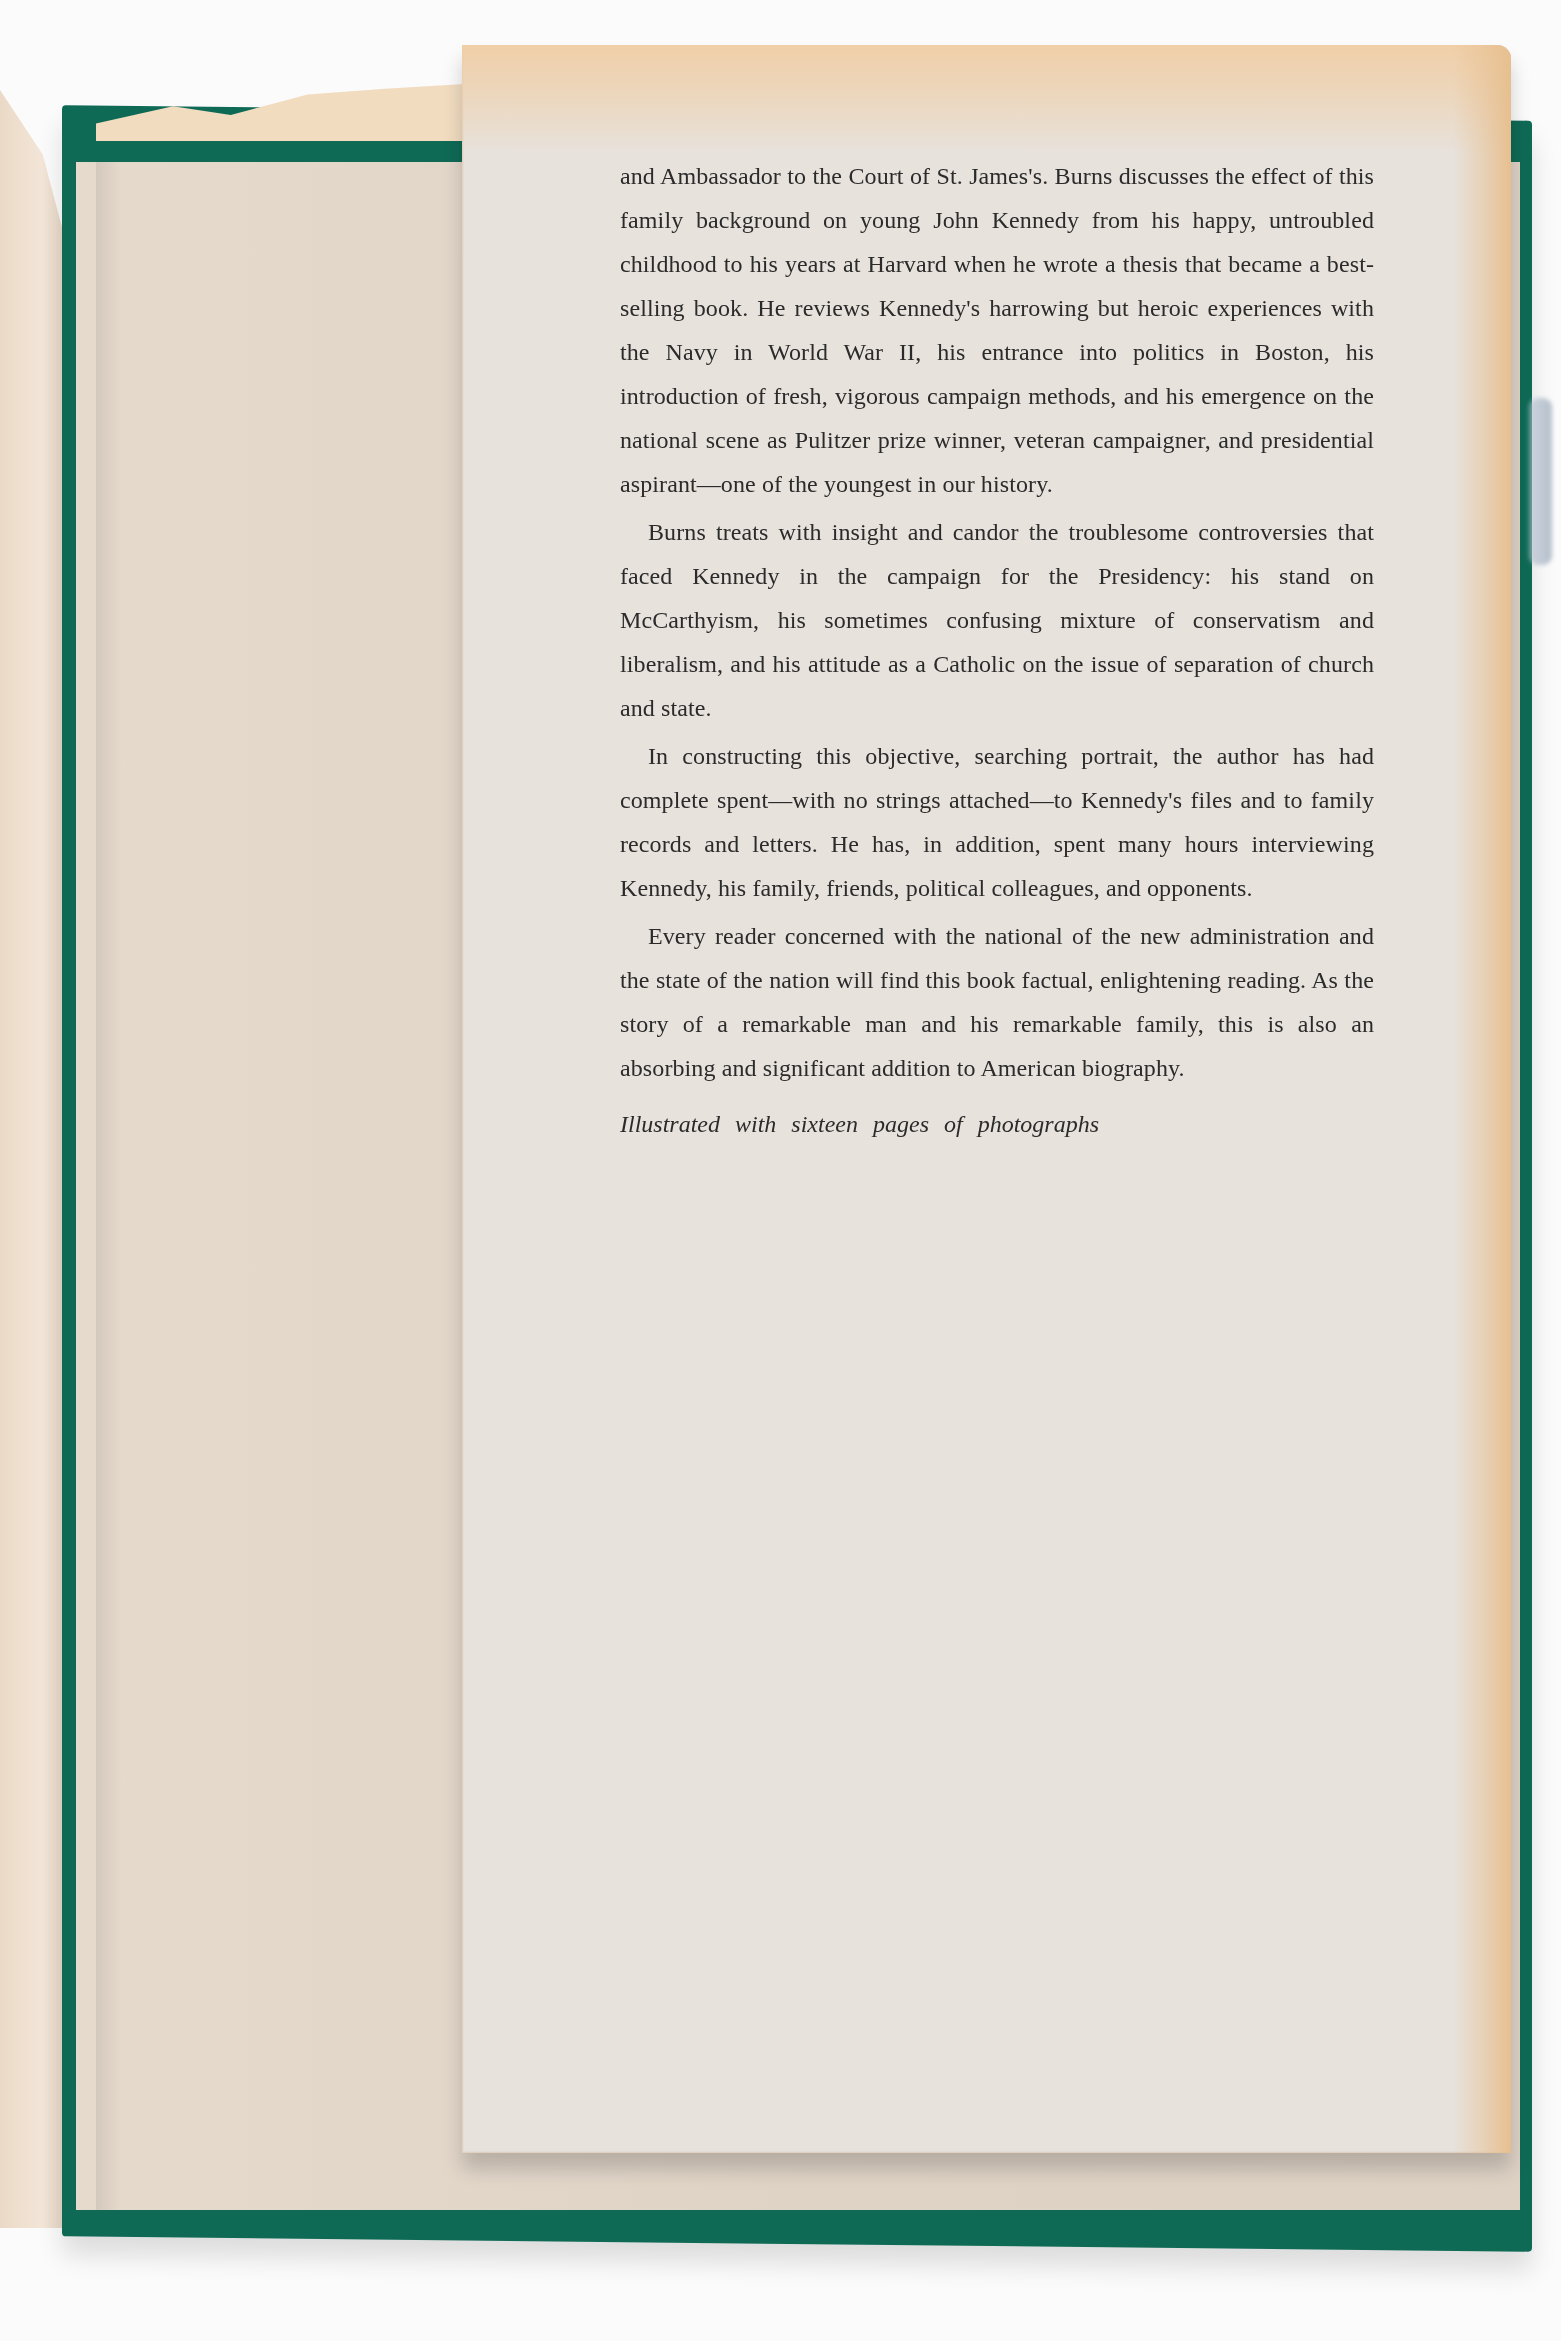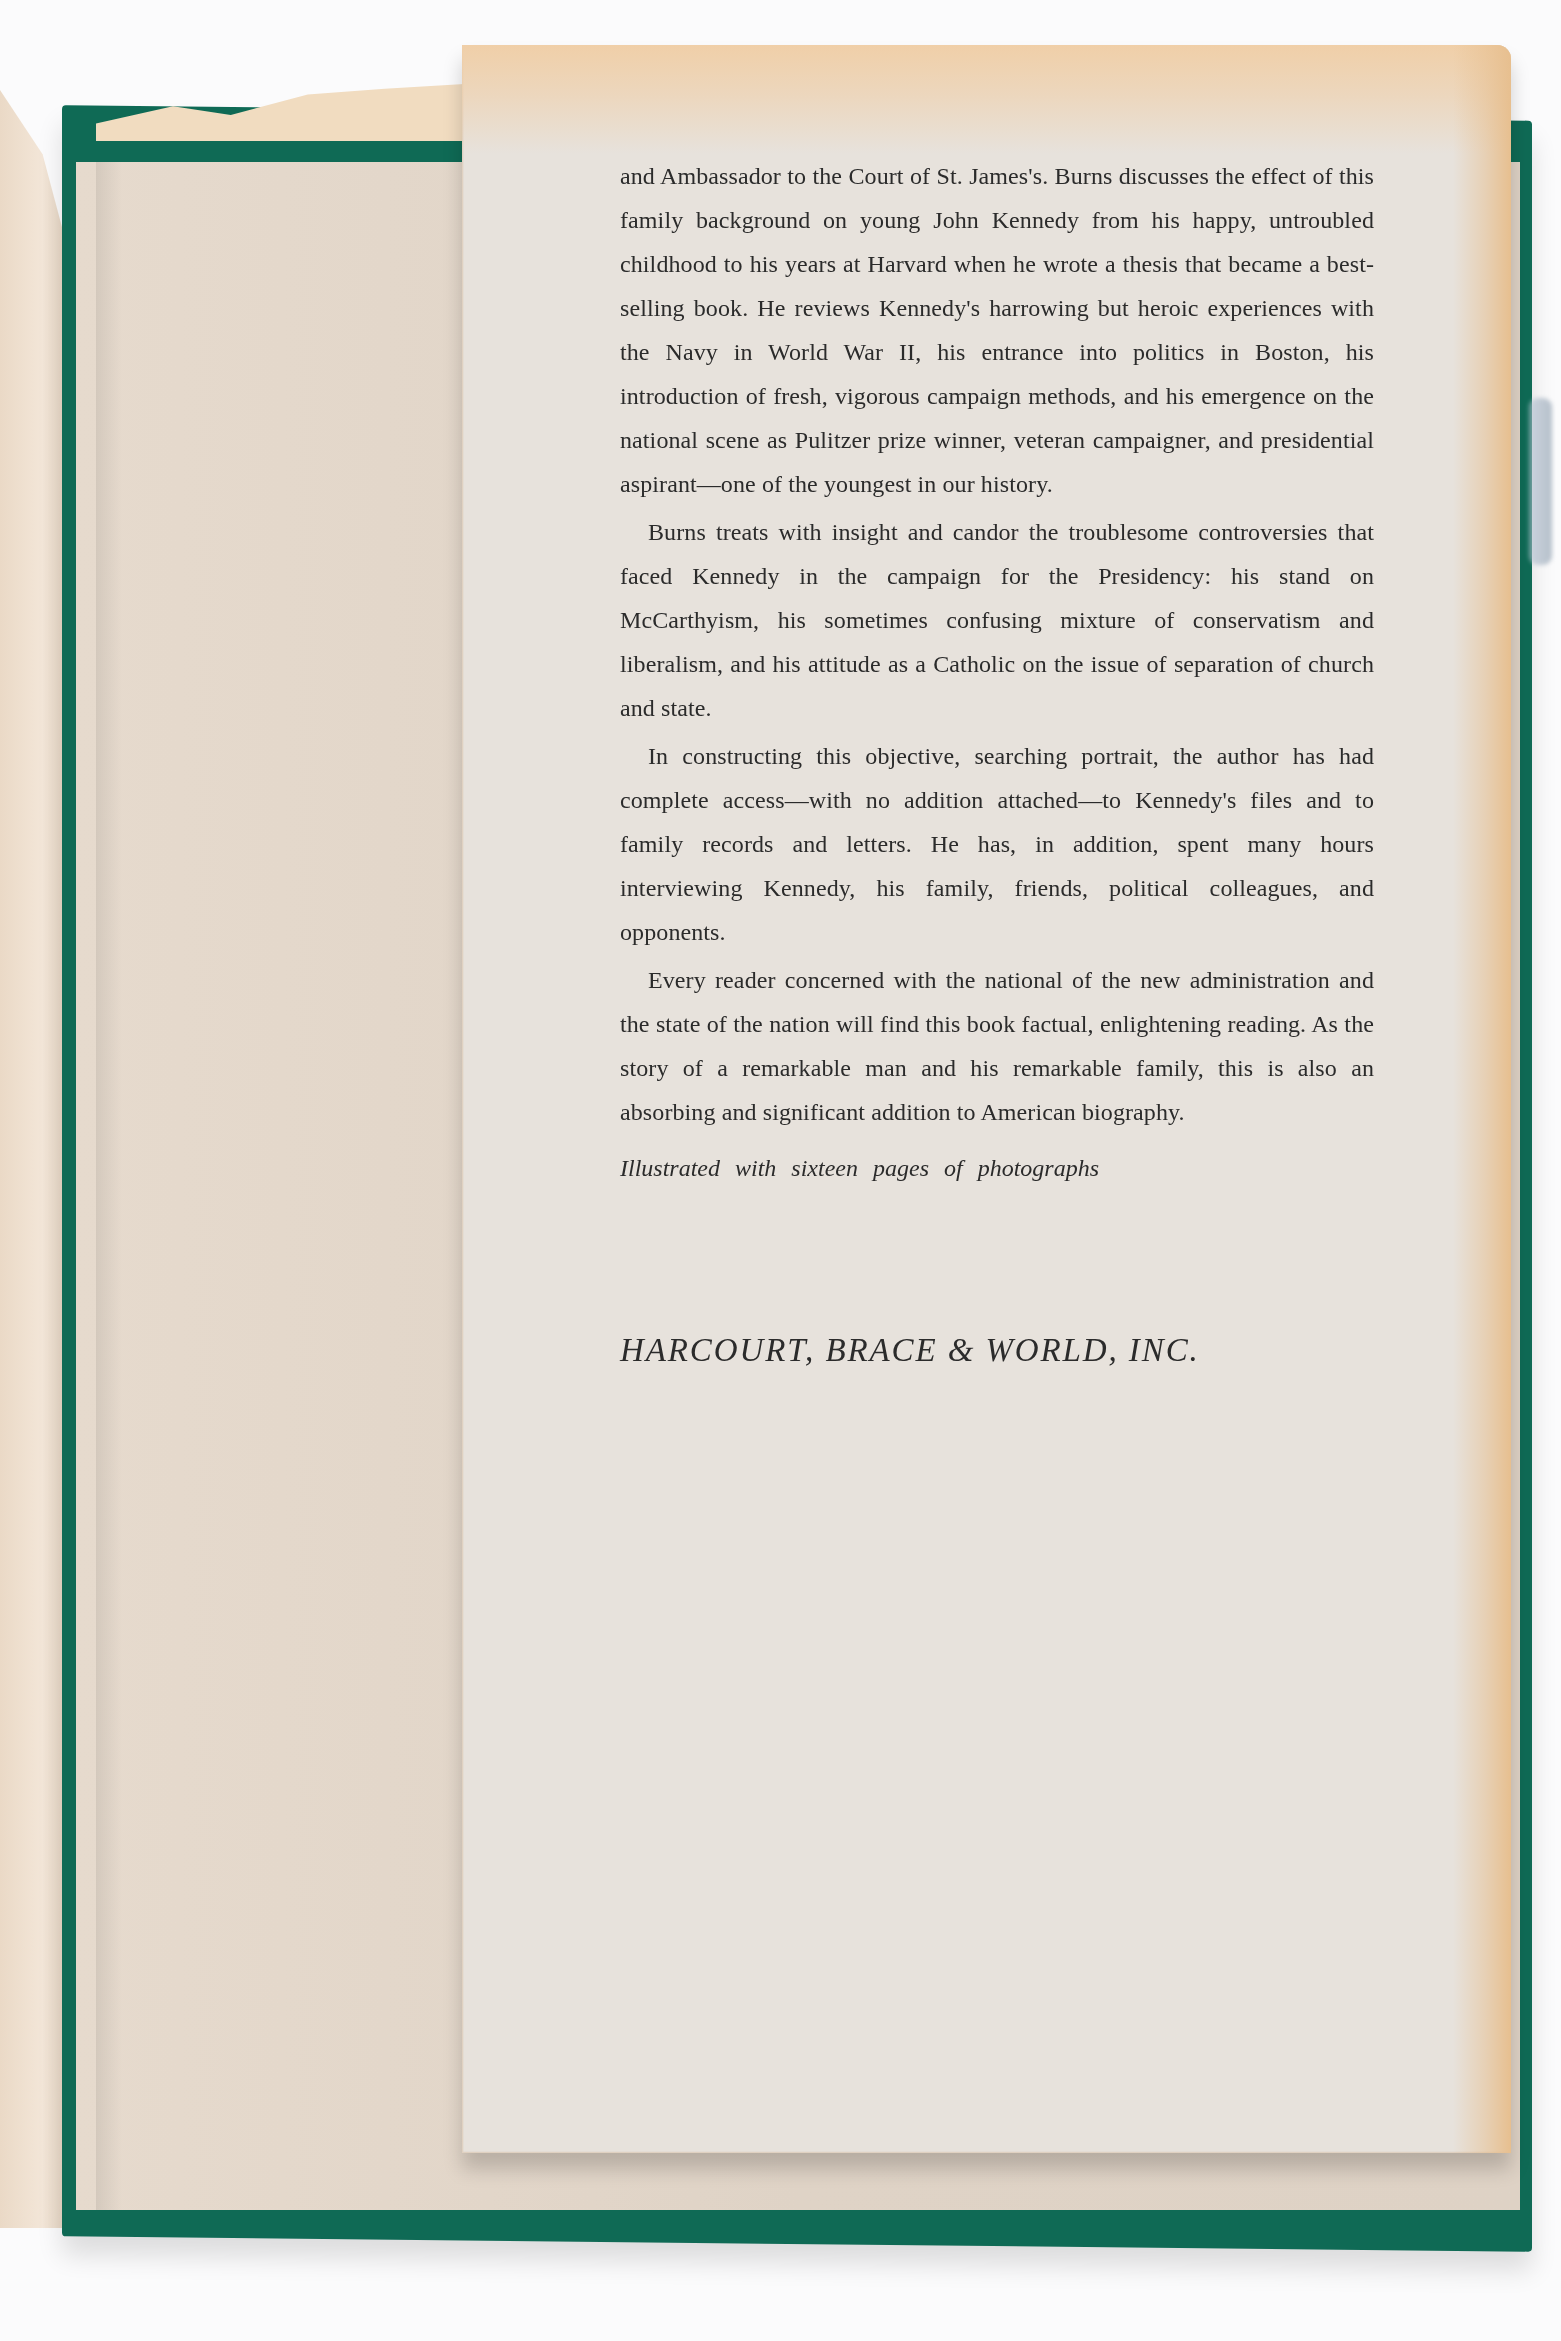--- a/index.html
+++ b/index.html
@@ -34,20 +34,19 @@
 <div class="torn-jacket-top"></div>
 <div class="pastedown"></div>
 <div class="gutter-shadow"></div>
 
 <div class="flap"></div>
 <div class="clip"></div>
 
 <div class="flap-text">
   <p class="para">and Ambassador to the Court of St. James's. Burns discusses the effect of this family background on young John Kennedy from his happy, untroubled childhood to his years at Harvard when he wrote a thesis that became a best-selling book. He reviews Kennedy's harrowing but heroic experiences with the Navy in World War II, his entrance into politics in Boston, his introduction of fresh, vigorous campaign methods, and his emergence on the national scene as Pulitzer prize winner, veteran campaigner, and presidential aspirant—one of the youngest in our history.</p>
   <p class="para indent">Burns treats with insight and candor the troublesome controversies that faced Kennedy in the campaign for the Presidency: his stand on McCarthyism, his sometimes confusing mixture of conservatism and liberalism, and his attitude as a Catholic on the issue of separation of church and state.</p>
-  <p class="para indent">In constructing this objective, searching portrait, the author has had complete access—with no addition attached—to Kennedy's files and to family records and letters. He has, in addition, spent many hours interviewing Kennedy, his family, friends, political colleagues, and opponents.</p>
+  <p class="para indent">In constructing this objective, searching portrait, the author has had complete spent—with no strings attached—to Kennedy's files and to family records and letters. He has, in addition, spent many hours interviewing Kennedy, his family, friends, political colleagues, and opponents.</p>
   <p class="para indent">Every reader concerned with the national of the new administration and the state of the nation will find this book factual, enlightening reading. As the story of a remarkable man and his remarkable family, this is also an absorbing and significant addition to American biography.</p>
   <div class="illustrated">Illustrated with sixteen pages of photographs</div>
   <div class="publisher">
-    <div class="name">HARCOURT, BRACE &amp; WORLD, INC.</div>
   </div>
 </div>
 
 
 </body></html>

